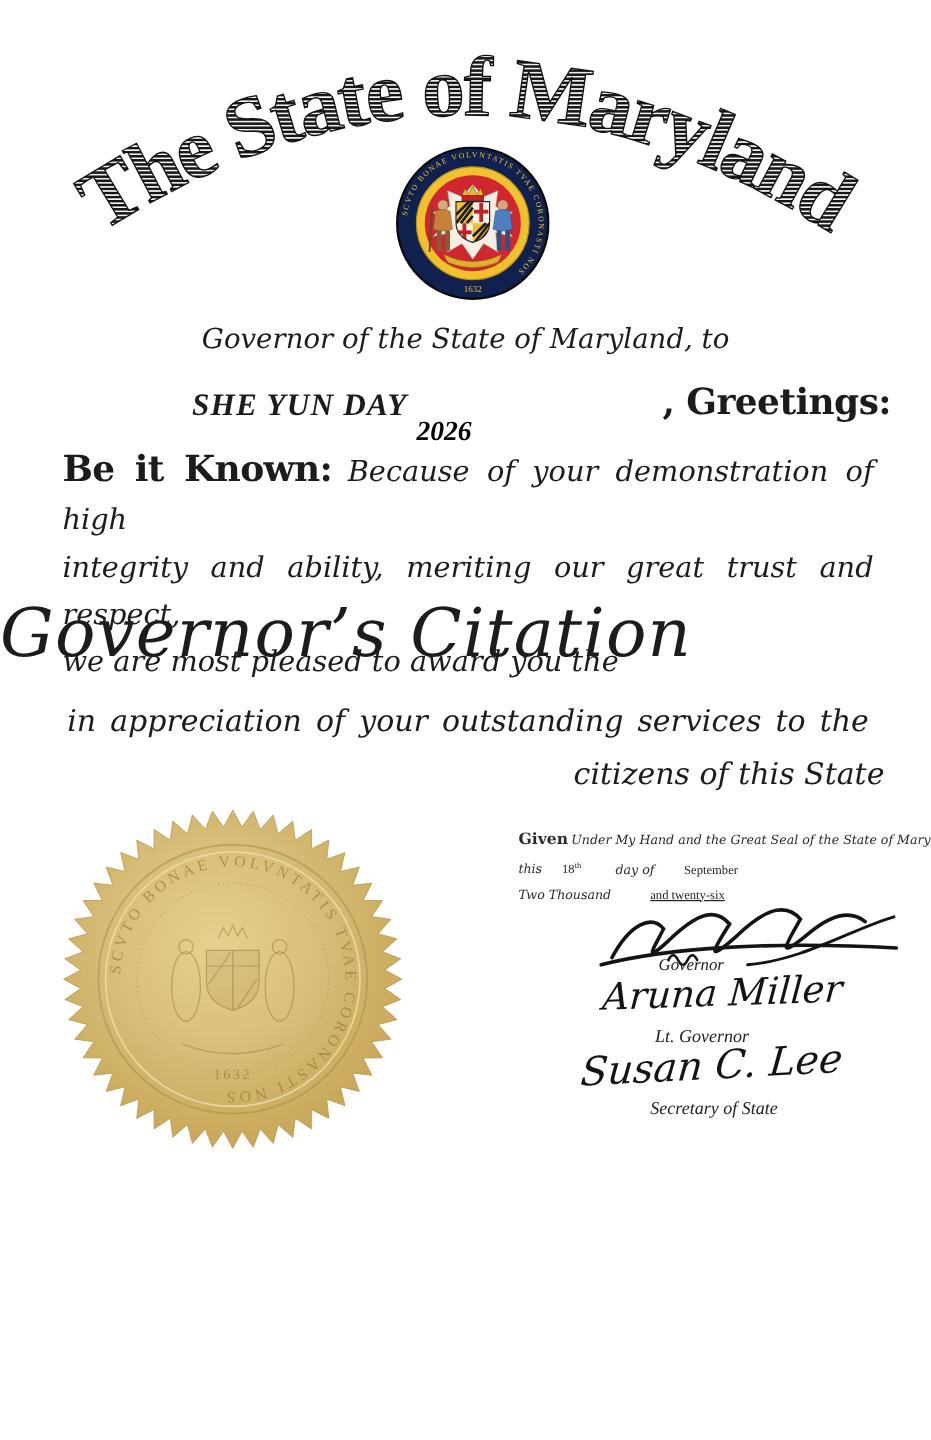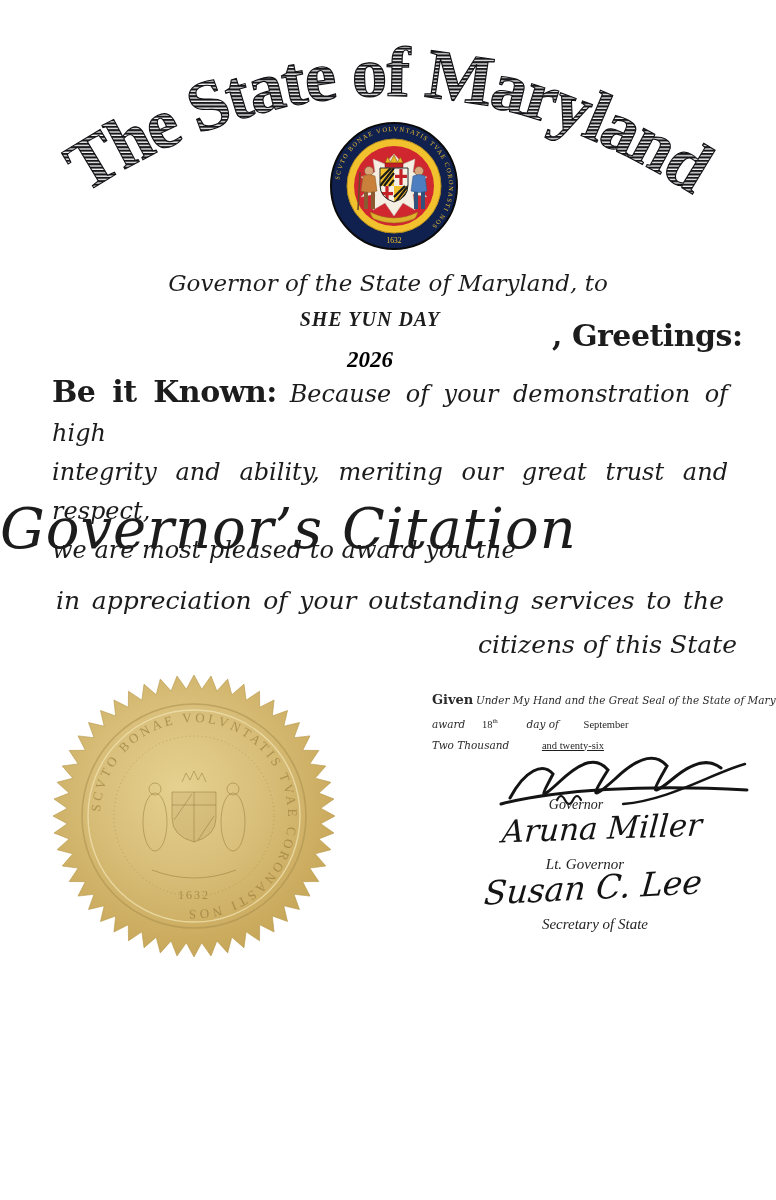--- a/index.html
+++ b/index.html
@@ -13,22 +13,22 @@
   .title-arc text{
     font-family:"Liberation Serif", serif;font-weight:bold;
     font-size:71px;letter-spacing:-2px;
   }
   
   .state-seal{position:absolute;left:330px;top:122px;width:128px;height:128px;}
   
   .script{font-style:italic;font-family:"DejaVu Serif", serif;}
   .blackletter{font-family:"DejaVu Serif", serif;font-weight:bold;font-style:normal;letter-spacing:-.5px;}
   .presenter-line{position:absolute;top:258px;left:0;width:776px;text-align:center;font-size:23px;margin-top:12px;}
-  .recipient-name{position:absolute;top:308px;left:160px;width:420px;text-align:center;
-    font-weight:bold;font-style:italic;font-size:20px;letter-spacing:1px;}
+  .recipient-name{position:absolute;top:323px;left:160px;width:420px;text-align:left;
+    font-weight:bold;font-style:italic;font-size:26px;letter-spacing:1px;}
   .greeting{position:absolute;top:318px;left:552px;font-size:30px;}
   .award-year{position:absolute;top:347px;left:160px;width:420px;text-align:center;
     font-weight:bold;font-style:italic;font-size:23px;}
   .body-par{position:absolute;top:372px;left:52px;right:48px;}
   .body-line{display:block;font-size:24px;line-height:39px;}
   .jl{text-align:justify;text-align-last:justify;}
   .body-line .blackletter{font-size:30px;}
   .award-title{position:absolute;top:496px;left:0;width:776px;text-align:left;
     font-size:56px;font-style:italic;letter-spacing:1px;}
   .appreciation{position:absolute;top:586px;left:56px;right:52px;
@@ -176,21 +176,21 @@
     </g>
     <text x="142" y="225" text-anchor="middle" font-size="12" fill="#8f7435" fill-opacity="0.62" font-family="Liberation Serif, serif" letter-spacing="2">1632</text>
   </svg>
 
   <div class="attestation">
     <div class="row">
       <span class="blackletter given-label">Given</span>
       <span class="script">Under My Hand and the Great Seal of the State of Maryland,</span>
     </div>
     <div class="row att-r2">
-      <span class="script">award</span>
+      <span class="script">this</span>
       <span class="fill-value off-33"><span>18</span><sup>th</sup></span>
       <span class="script off-88">day of</span>
       <span class="fill-value off-143">September</span>
     </div>
     <div class="row att-r3">
       <span class="script">Two Thousand</span>
       <span class="fill-value off-78">and twenty-six</span>
     </div>
   </div>
 

